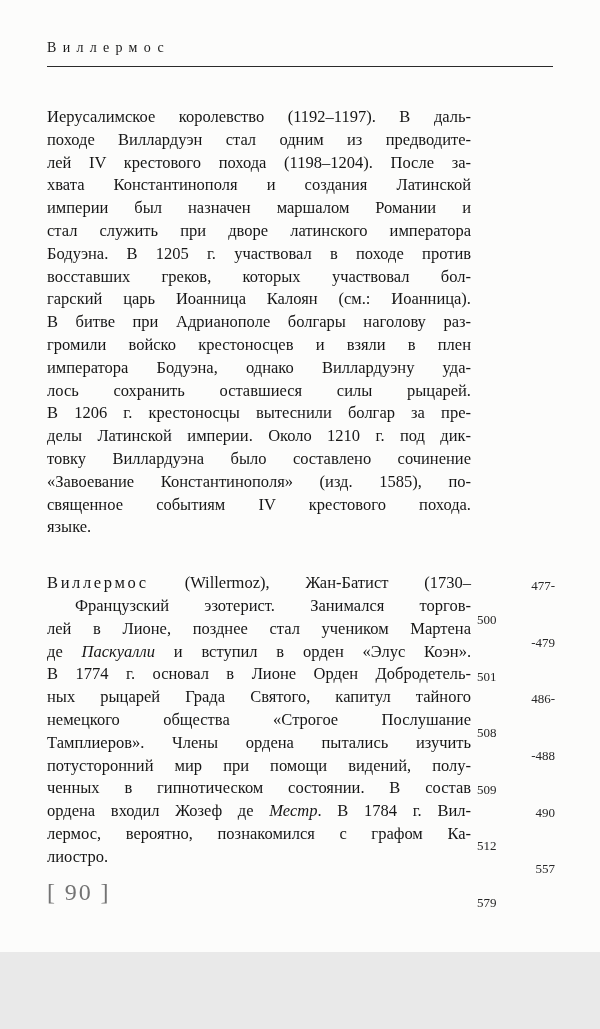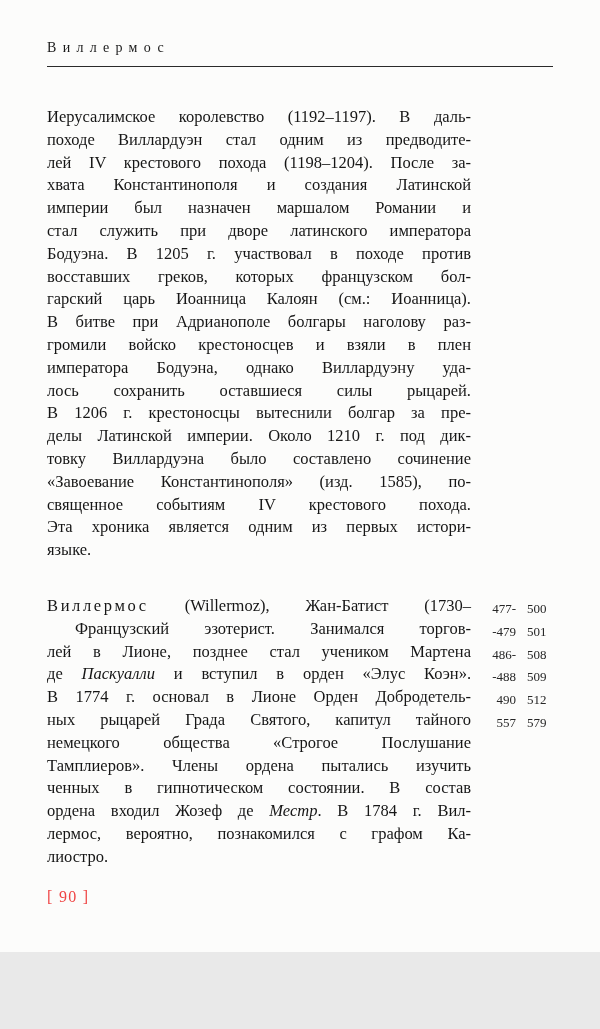--- a/index.html
+++ b/index.html
@@ -59,30 +59,31 @@
     left: 430px;
     width: 78px;
     font-size: 13px;
     color: #262626;
   }
   .mrow {
     display: flex;
     justify-content: flex-end;
     gap: 11px;
     line-height: 22.8px;
+    flex-direction: column;
   }
   .ma { min-width: 34px; text-align: right; }
   .mb { min-width: 28px; text-align: left; }
   .page-number {
     position: absolute;
     left: 47px;
     bottom: 46px;
-    font-size: 16px;
+    font-size: 24px;
     letter-spacing: 0.08em;
-    color: #ef4444;
+    color: #737373;
   }
 </style>
 </head>
 <body>
 
 <div class="page">
 
   <div class="running-header">
     <span>Виллермос</span>
   </div>
@@ -91,49 +92,49 @@
   <div class="text-column">
 
     <div class="para">
         <div class="line">Иерусалимское королевство (1192–1197). В даль-</div>
         <div class="line">походе Виллардуэн стал одним из предводите-</div>
         <div class="line">лей IV крестового похода (1198–1204). После за-</div>
         <div class="line">хвата Константинополя и создания Латинской</div>
         <div class="line">империи был назначен маршалом Романии и</div>
         <div class="line">стал служить при дворе латинского императора</div>
         <div class="line">Бодуэна. В 1205 г. участвовал в походе против</div>
-        <div class="line">восставших греков, которых французском бол-</div>
+        <div class="line">восставших греков, которых участвовал бол-</div>
         <div class="line">гарский царь Иоанница Калоян (см.: Иоанница).</div>
         <div class="line">В битве при Адрианополе болгары наголову раз-</div>
         <div class="line">громили войско крестоносцев и взяли в плен</div>
         <div class="line">императора Бодуэна, однако Виллардуэну уда-</div>
         <div class="line">лось сохранить оставшиеся силы рыцарей.</div>
         <div class="line">В 1206 г. крестоносцы вытеснили болгар за пре-</div>
         <div class="line">делы Латинской империи. Около 1210 г. под дик-</div>
         <div class="line">товку Виллардуэна было составлено сочинение</div>
         <div class="line">«Завоевание Константинополя» (изд. 1585), по-</div>
         <div class="line">священное событиям IV крестового похода.</div>
-        <div class="line">Эта хроника является одним из первых истори-</div>
         <div class="line last">языке.</div>
       </div>
 
     <div class="entry-section">
 
       <div class="para">
           <div class="line"><span class="sperr">Виллермос</span> (Willermoz), Жан-Батист (1730–</div>
         </div>
 
       <div class="para indent-first">
           <div class="line">Французский эзотерист. Занимался торгов-</div>
           <div class="line">лей в Лионе, позднее стал учеником Мартена</div>
           <div class="line">де <i>Паскуалли</i> и вступил в орден «Элус Коэн».</div>
           <div class="line">В 1774 г. основал в Лионе Орден Добродетель-</div>
           <div class="line">ных рыцарей Града Святого, капитул тайного</div>
           <div class="line">немецкого общества «Строгое Послушание</div>
           <div class="line">Тамплиеров». Члены ордена пытались изучить</div>
+          <div class="line">потусторонний мир при помощи видений, полу-</div>
           <div class="line">ченных в гипнотическом состоянии. В состав</div>
           <div class="line">ордена входил Жозеф де <i>Местр</i>. В 1784 г. Вил-</div>
           <div class="line">лермос, вероятно, познакомился с графом Ка-</div>
           <div class="line last">лиостро.</div>
         </div>
 
       <div class="margin-col">
         <div class="mrow">
           <span class="ma">477-</span>
           <span class="mb">500</span>

